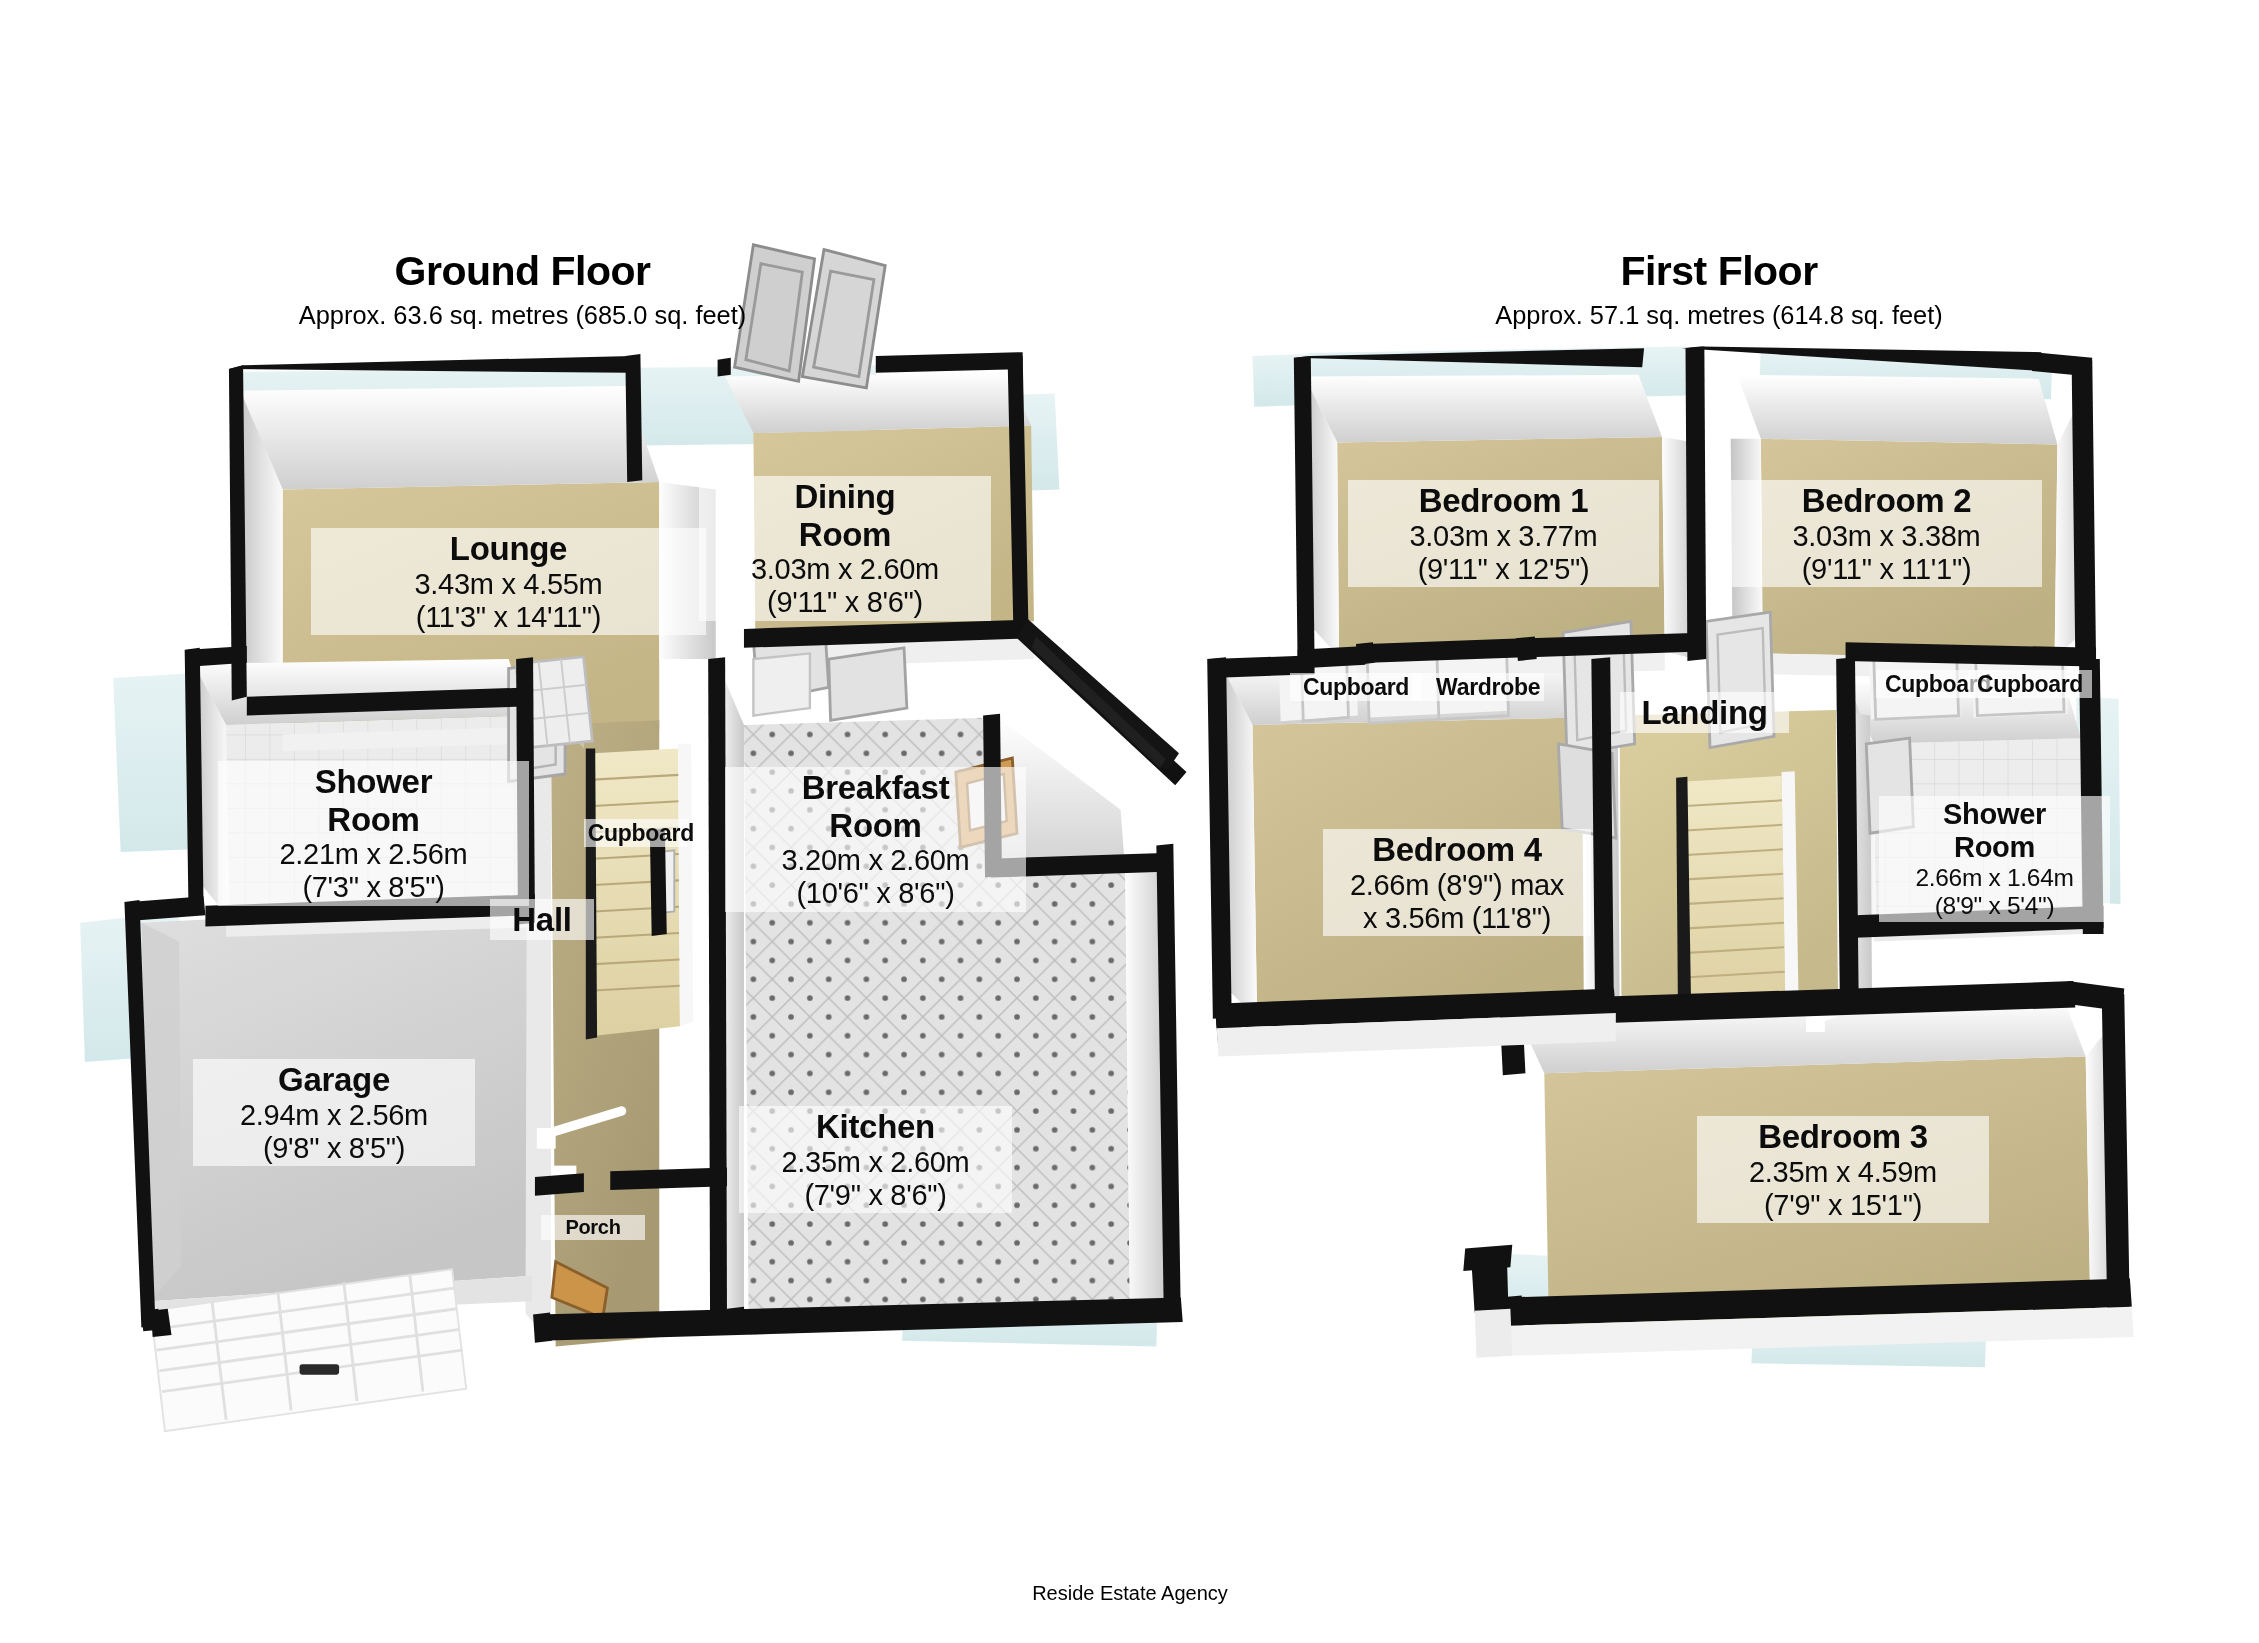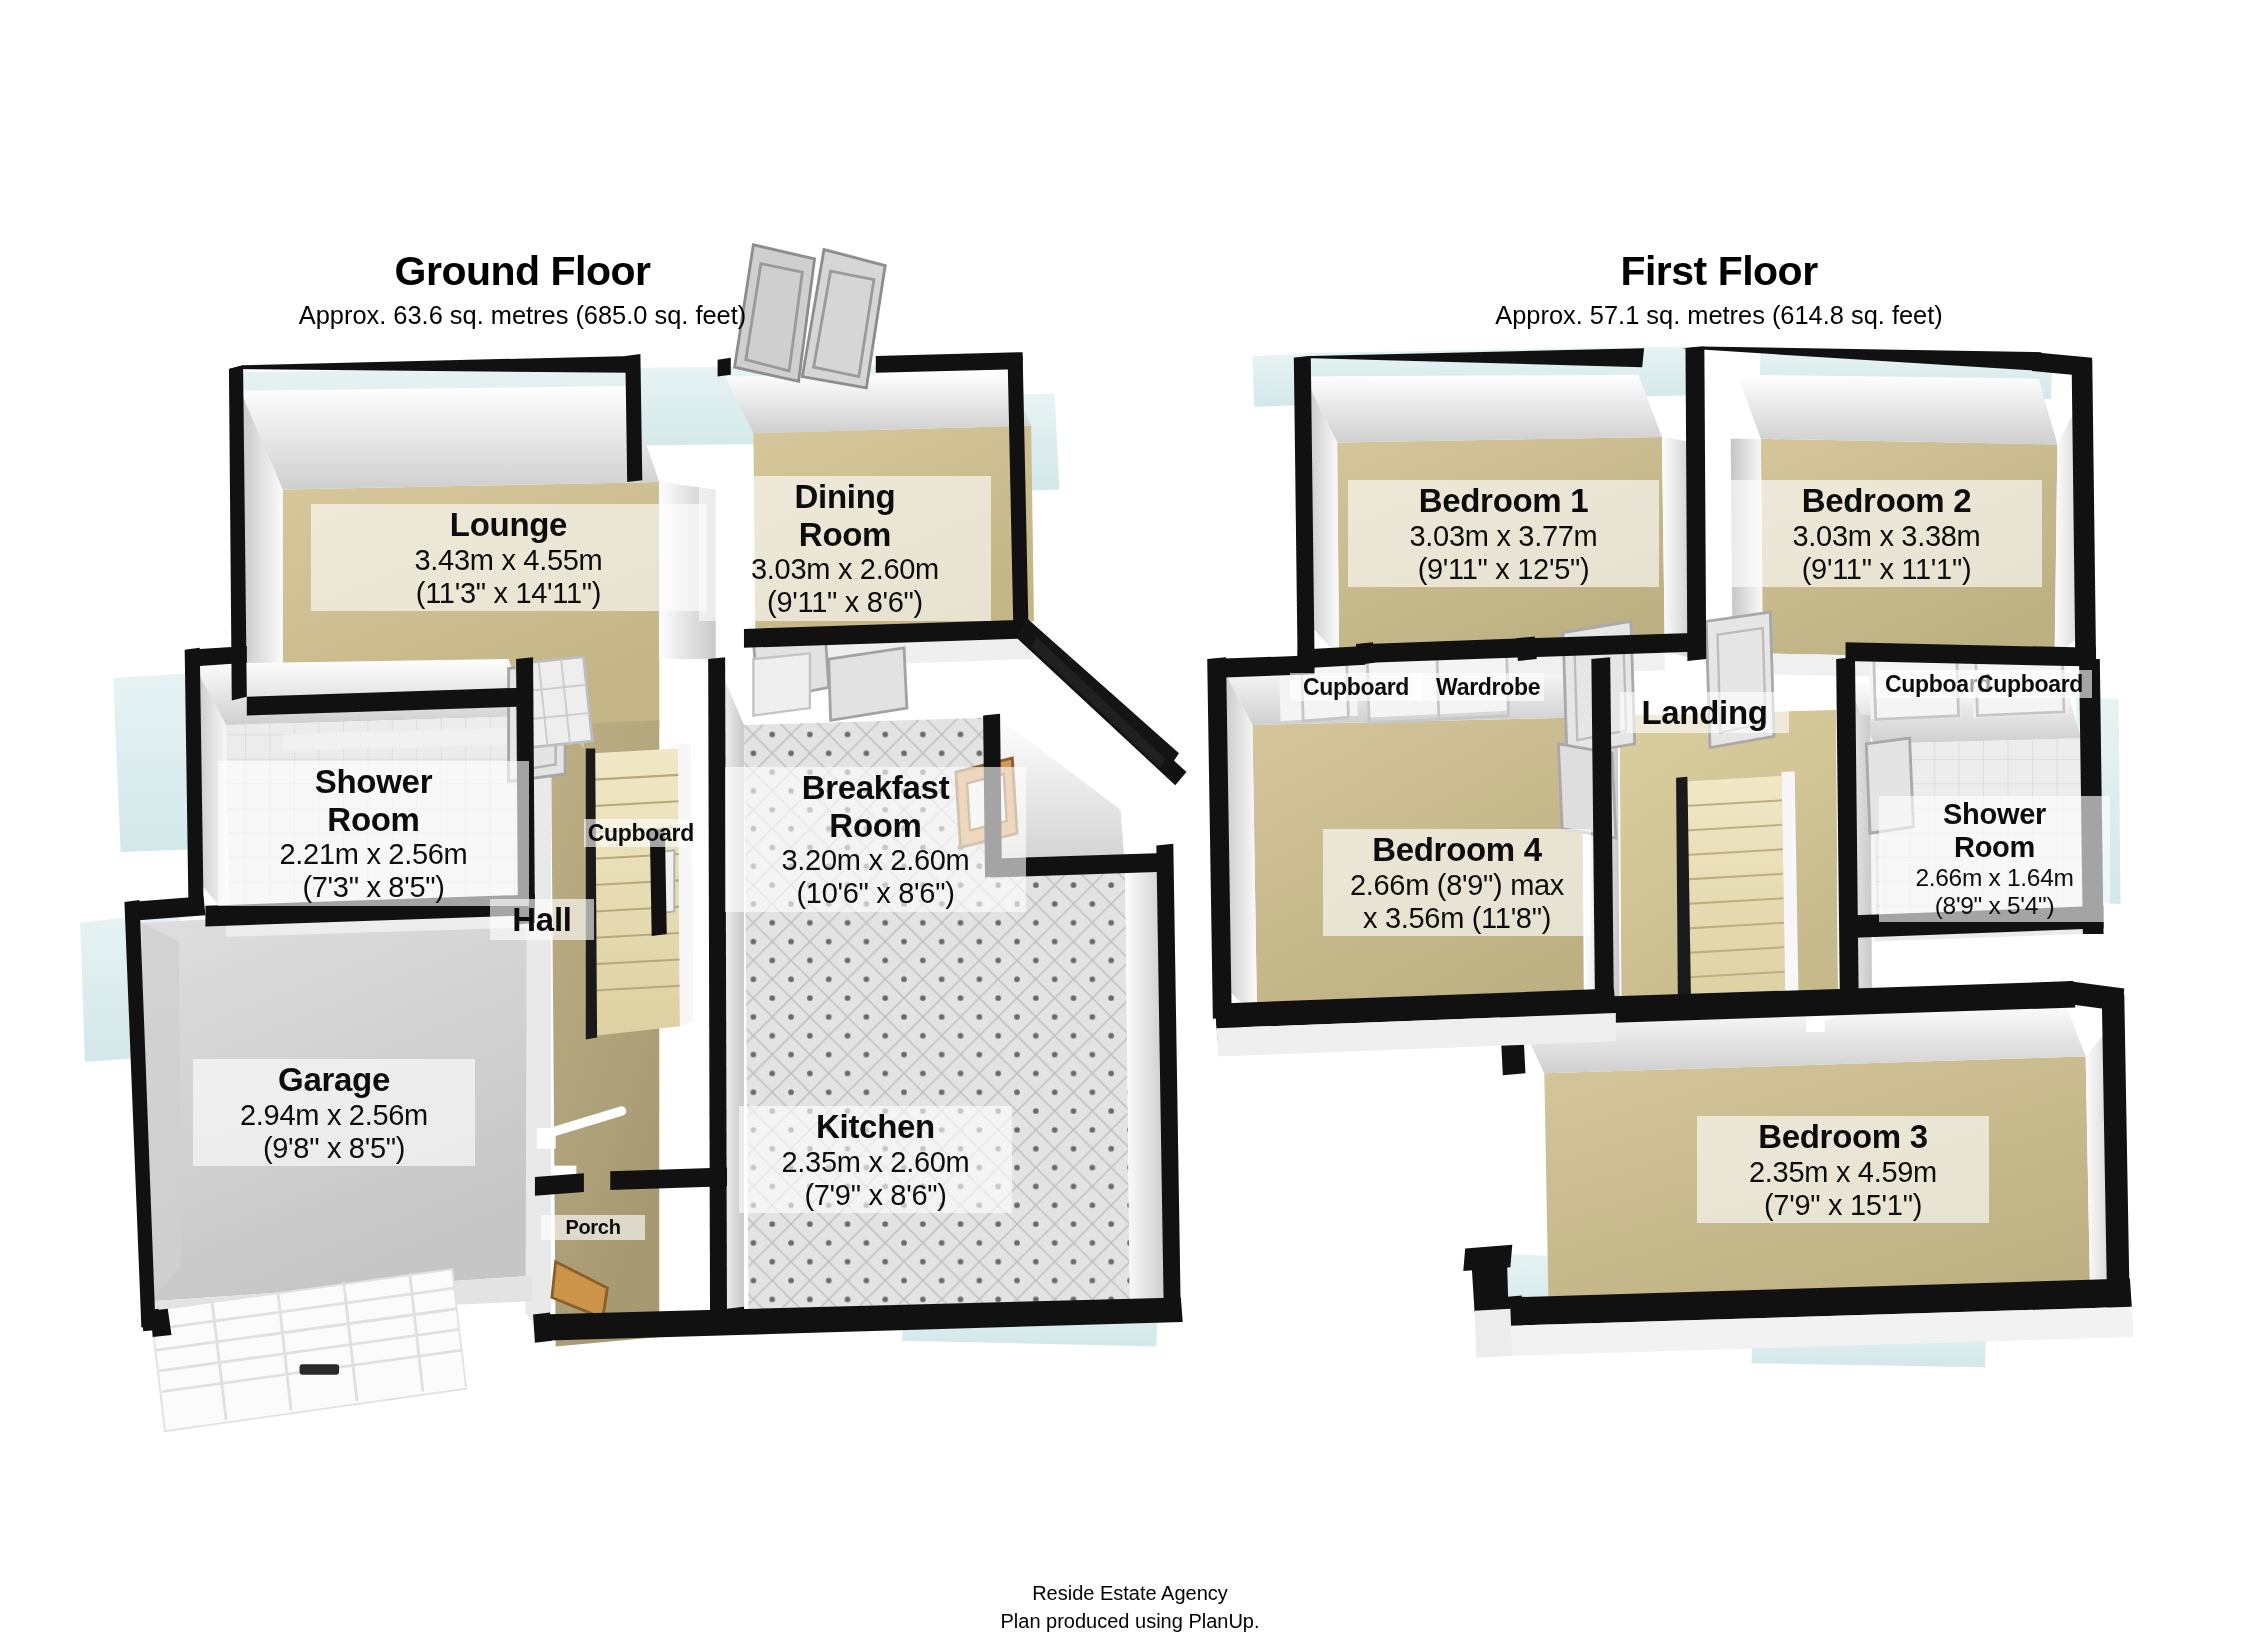--- a/index.html
+++ b/index.html
@@ -528,21 +528,21 @@
   <div class="floor-head" id="gf-head">
     <div class="f-title">Ground Floor</div>
     <div class="f-sub">Approx. 63.6 sq. metres (685.0 sq. feet)</div>
   </div>
 
   <div class="floor-head" id="ff-head">
     <div class="f-title">First Floor</div>
     <div class="f-sub">Approx. 57.1 sq. metres (614.8 sq. feet)</div>
   </div>
 
-  <div class="rlabel" style="left:311px;top:504px;width:395px;text-align:center;">
+  <div class="rlabel" style="left:311px;top:528px;width:395px;text-align:center;">
     <span class="rname">Lounge</span>
     <span class="rdim">3.43m x 4.55m</span>
     <span class="rdim">(11'3" x 14'11")</span>
   </div>
 
   <div class="rlabel" style="left:699px;top:476px;width:292px;">
     <span class="rname">Dining</span>
     <span class="rname">Room</span>
     <span class="rdim">3.03m x 2.60m</span>
     <span class="rdim">(9'11" x 8'6")</span>
@@ -631,16 +631,15 @@
 
   <div class="rlabel tiny" style="left:1876px;top:670px;width:124px;">
     <span class="rname">Cupboard</span>
   </div>
 
   <div class="rlabel tiny" style="left:1968px;top:670px;width:124px;">
     <span class="rname">Cupboard</span>
   </div>
 
   <div class="footer" id="agency">Reside Estate Agency</div>
-  <div class="footer" id="producer">Plan produced using PlanUp.</div>
 
 </div>
 
 
 </body></html>

